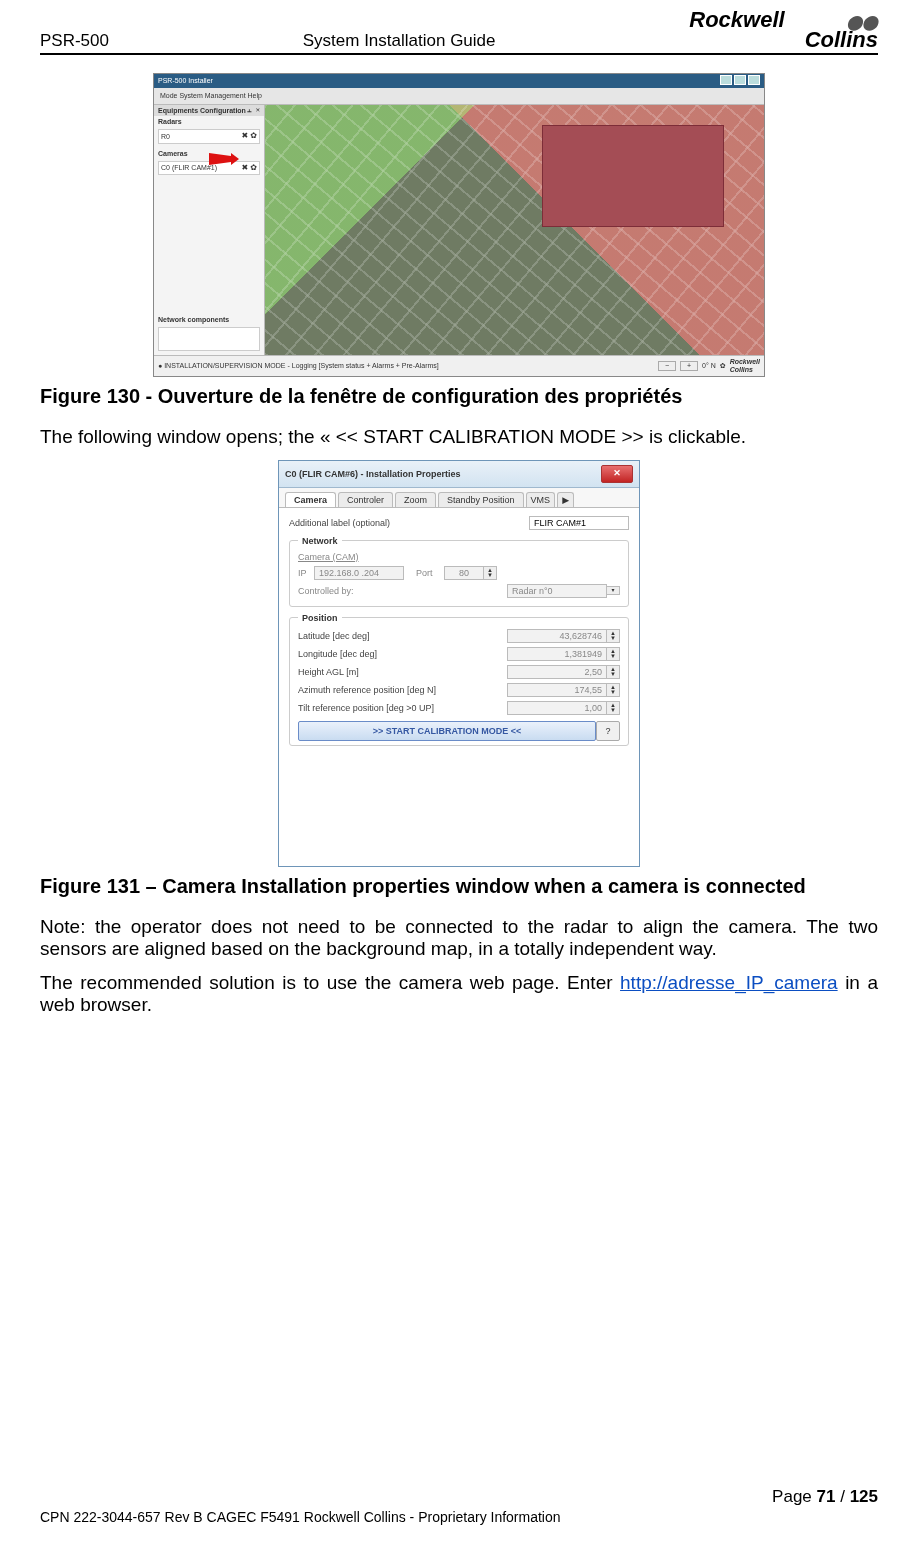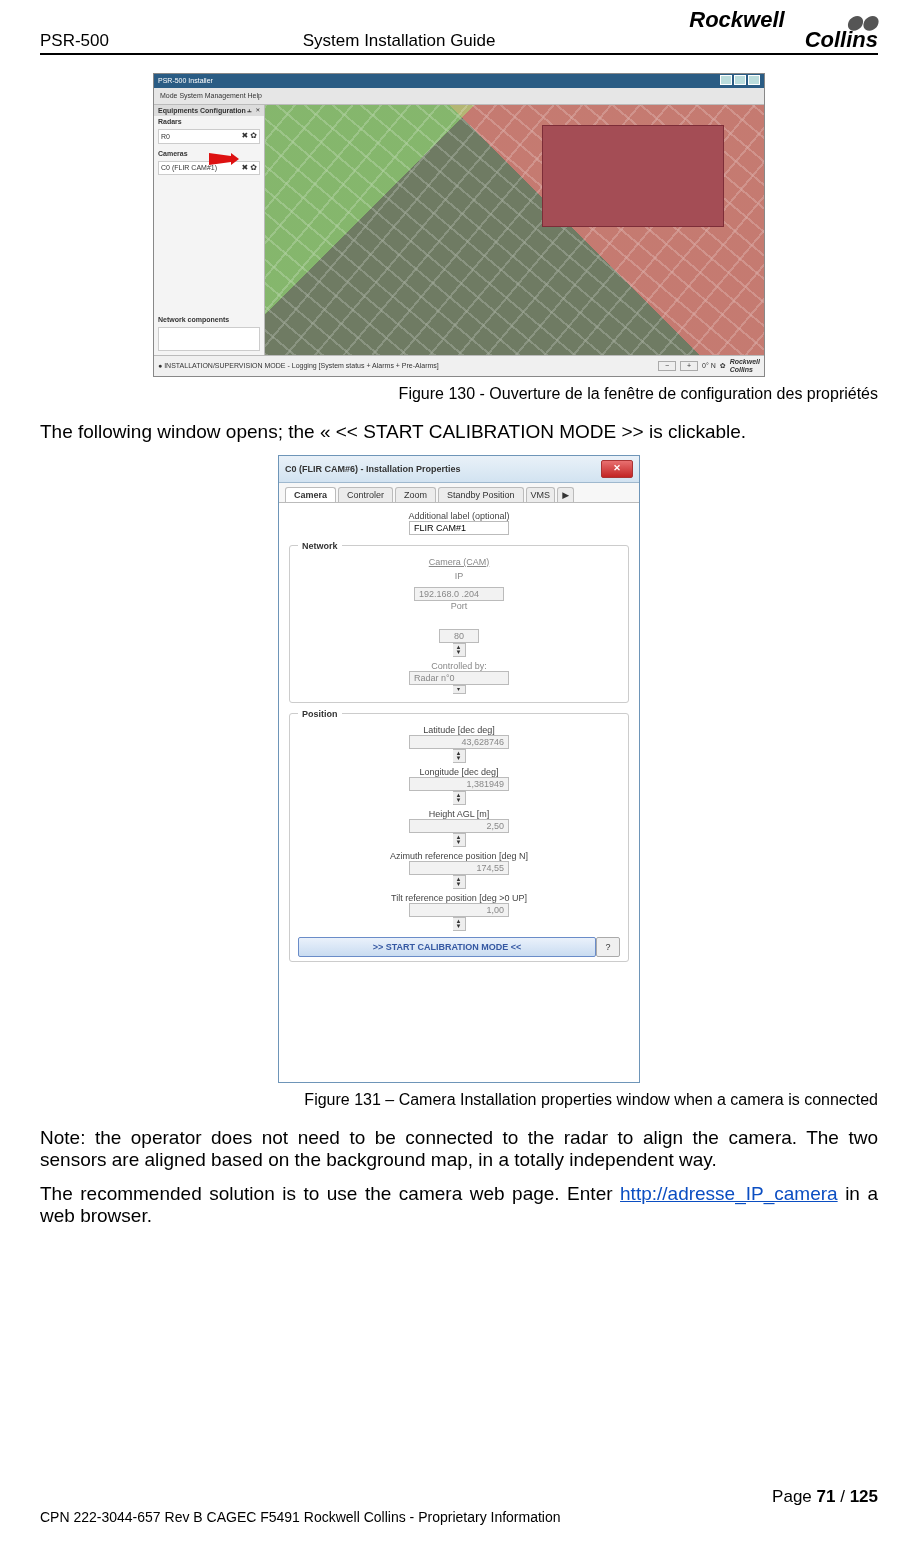--- a/index.html
+++ b/index.html
@@ -167,23 +167,23 @@
   }
   .fig130 .statusbar .right { display:flex; align-items:center; gap:4px; }
   .fig130 .statusbar .btn {
     border:1px solid #aaa;
     background:#eee;
     padding:0 6px;
     display:inline-block;
     font-size:7px;
   }
   .fig-caption {
-    text-align: right;
-    font-weight: normal;
-    font-size: 16px;
+    text-align: left;
+    font-weight: bold;
+    font-size: 20px;
     margin: 8px 0 18px 0;
   }
   .body-text {
     font-size: 19px;
     margin: 12px 0;
     text-align: justify;
   }
   .link { color: #0b4ec2; text-decoration: underline; }
   
   .fig131 {
@@ -232,21 +232,20 @@
   .fig131 .tab.tiny { padding:2px 4px; }
   .fig131 .content {
     background:#fff;
     padding:8px 10px 4px 10px;
   }
   .fig131 .row {
     display:flex;
     align-items:center;
     margin-bottom:4px;
     font-size:9px;
-    flex-direction:column;
   }
   .fig131 .row .lbl { flex:1; color:#444; }
   .fig131 .row .lbl.gray { color:#888; }
   .fig131 .row .val {
     width: 90px;
     border:1px solid #bbb;
     background:#f2f2f2;
     color:#888;
     text-align:right;
     padding:1px 4px;

